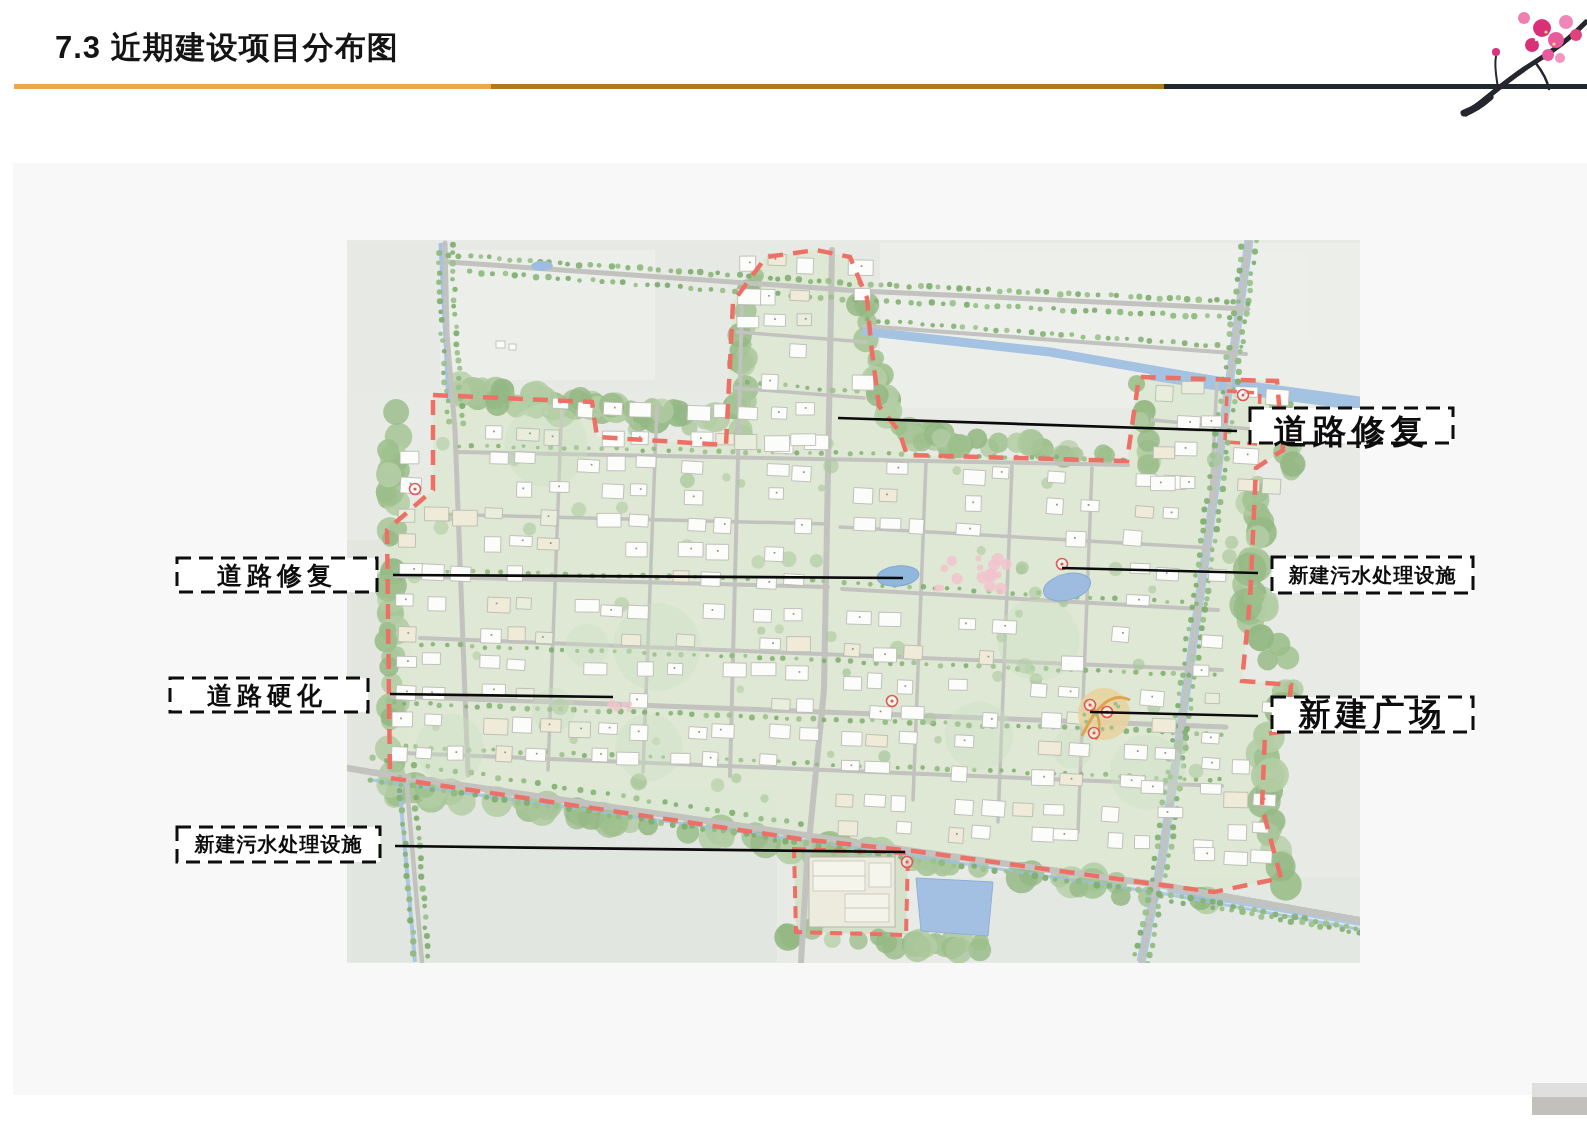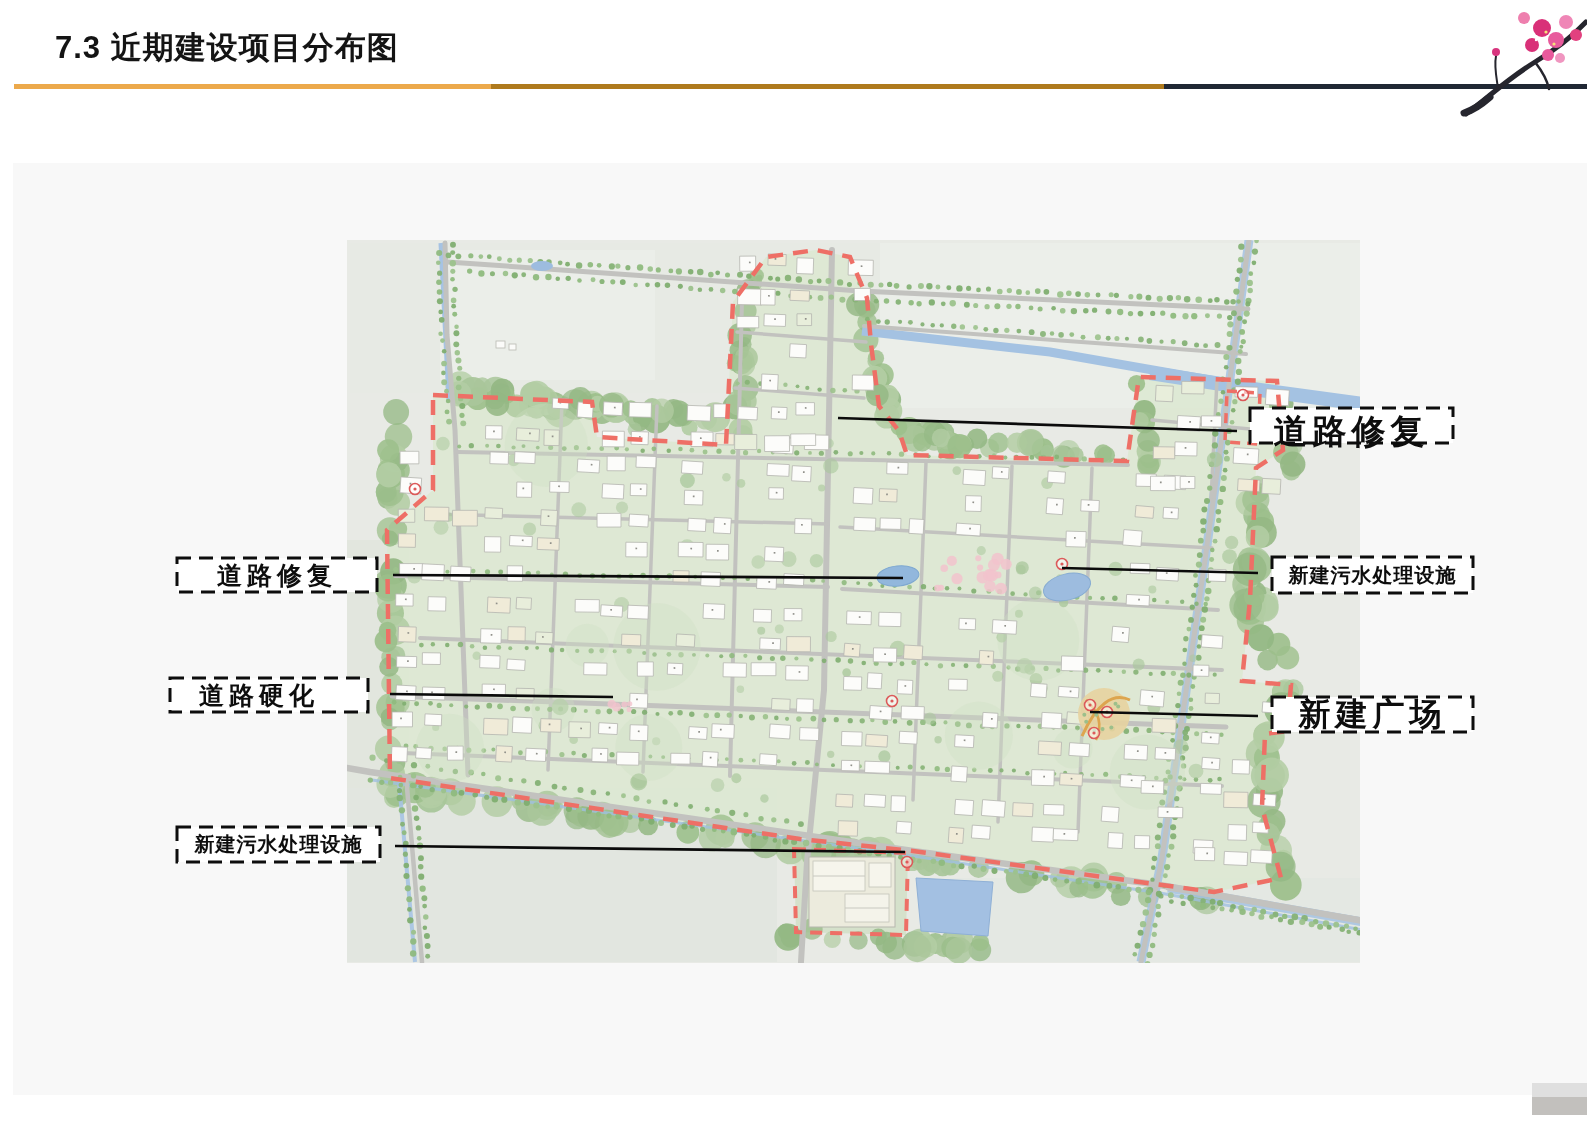--- a/index.html
+++ b/index.html
@@ -1787,19 +1787,19 @@
     <line x1="1090" y1="712" x2="1258" y2="716" stroke="#0B0B0B" stroke-width="2.7"></line>
     <rect x="1272" y="697" width="201" height="35" fill="#ffffff" stroke="#0d0d0d" stroke-width="3" stroke-dasharray="14 8"></rect>
     <line x1="395" y1="846" x2="905" y2="852" stroke="#0B0B0B" stroke-width="2.7"></line>
     <rect x="177" y="827" width="203" height="35" fill="#ffffff" stroke="#0d0d0d" stroke-width="3" stroke-dasharray="14 8"></rect>
   </svg>
 
 <div id="annotations">
     <div class="map-label" style="left: 1250px; top: 414px; width: 203px; height: 35px; font-size: 34px; letter-spacing: 5px;">道路修复</div>
     <div class="map-label" style="left: 177px; top: 558px; width: 200px; height: 34px; font-size: 25px; letter-spacing: 5px;">道路修复</div>
     <div class="map-label" style="left: 1272px; top: 557px; width: 201px; height: 36px; font-size: 20px; letter-spacing: 1px;">新建污水处理设施</div>
-    <div class="map-label" style="left: 160px; top: 678px; width: 198px; height: 34px; font-size: 25px; letter-spacing: 5px;">道路硬化</div>
+    <div class="map-label" style="left: 168px; top: 678px; width: 198px; height: 34px; font-size: 25px; letter-spacing: 5px;">道路硬化</div>
     <div class="map-label" style="left: 1272px; top: 697px; width: 201px; height: 35px; font-size: 32px; letter-spacing: 5px;">新建广场</div>
     <div class="map-label" style="left: 177px; top: 827px; width: 203px; height: 35px; font-size: 20px; letter-spacing: 1px;">新建污水处理设施</div>
   </div>
 
 <div class="corner-tab" id="tab-top" style="left: 1532px; top: 1083px; width: 55px; height: 14px; background: rgb(223, 223, 223);"></div>
 <div class="corner-tab" id="tab-bottom" style="left: 1532px; top: 1097px; width: 55px; height: 18px; background: rgb(194, 192, 189);"></div>
 
 </body></html>

